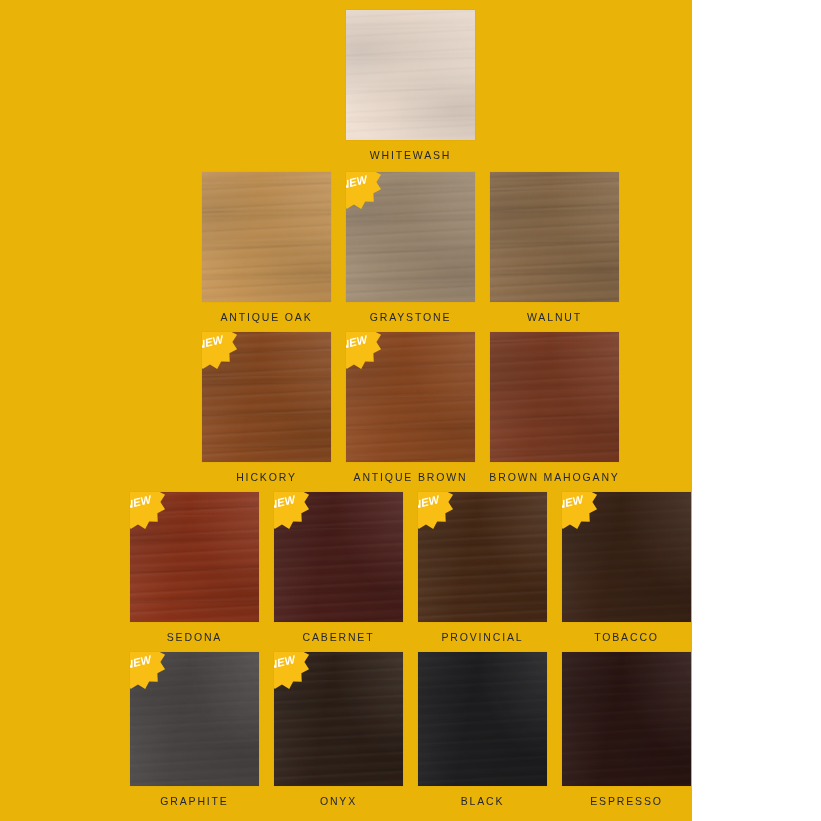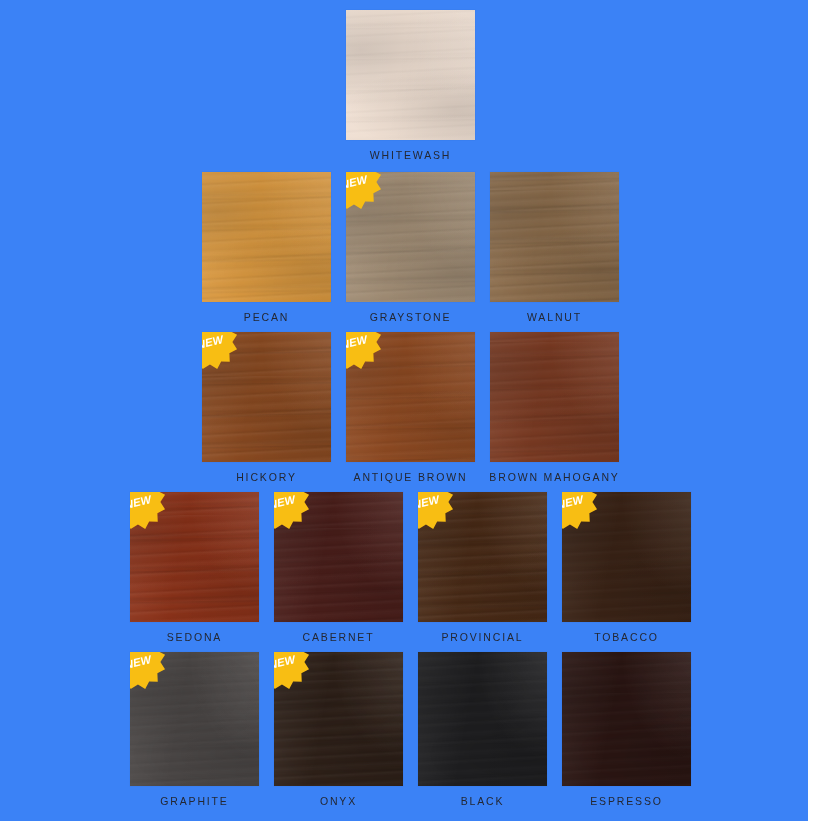--- a/index.html
+++ b/index.html
@@ -11,23 +11,23 @@
   body {
     width: 821px;
     height: 821px;
     overflow: hidden;
     font-family: "Liberation Sans", sans-serif;
     -webkit-font-smoothing: antialiased;
   }
 
   #chart {
     position: relative;
-    width: 808px;
+    width: 692px;
     height: 821px;
-    background: #3b82f6;
+    background: #eab308;
   }
 
   
   .stain-row {
     position: absolute;
     left: 0;
     width: 821px;
     display: flex;
     justify-content: center;
     align-items: flex-start;
@@ -155,26 +155,26 @@
           <div class="grain-a" style="opacity: 0.45; background-position: 0px 0px;"></div>
           <div class="grain-b" style="opacity: 0.3; background-position: 0px 0px;"></div>
           <div class="grain-c"></div>
         </div>
         <div class="stain-label" style="color: rgb(35, 39, 51);">WHITEWASH</div>
       </div>
       <div class="stain-cell spacer"></div>
     </div>
   <div class="stain-row row-2">
       <div class="stain-cell">
-        <div class="swatch" style="background-color: rgb(216, 151, 63);">
-          <div class="grain-a" style="opacity: 0.8; background-position: 0px 5px;"></div>
-          <div class="grain-b" style="opacity: 0.7; background-position: 0px 8.5px;"></div>
-          <div class="grain-c"></div>
-        </div>
-        <div class="stain-label" style="color: rgb(35, 39, 51);">PECAN</div>
+        <div class="swatch" style="background-color: rgb(198, 149, 87);">
+          <div class="grain-a" style="opacity: 0.8; background-position: 0px 52px;"></div>
+          <div class="grain-b" style="opacity: 0.7; background-position: 0px 88.4px;"></div>
+          <div class="grain-c"></div>
+        </div>
+        <div class="stain-label" style="color: rgb(35, 39, 51);">ANTIQUE OAK</div>
       </div>
       <div class="stain-cell">
         <div class="swatch" style="background-color: rgb(160, 140, 116);">
           <div class="grain-a" style="opacity: 0.8; background-position: 0px 18px;"></div>
           <div class="grain-b" style="opacity: 0.7; background-position: 0px 30.6px;"></div>
           <div class="grain-c"></div>
           <div class="new-badge">
             <svg viewBox="0 0 58 58">
               <path d="M56.06 21.80 L51.40 29.04 L56.03 36.30 L48.38 40.23 L48.76 48.83 L40.17 48.42 L36.20 56.06 L28.96 51.40 L21.70 56.03 L17.77 48.38 L9.17 48.76 L9.58 40.17 L1.94 36.20 L6.60 28.96 L1.97 21.70 L9.62 17.77 L9.24 9.17 L17.83 9.58 L21.80 1.94 L29.04 6.60 L36.30 1.97 L40.23 9.62 L48.83 9.24 L48.42 17.83 Z" fill="#F8BE13"></path>
               <text class="badge-text" x="29" y="29" text-anchor="middle" dominant-baseline="central" transform="rotate(-13 29 29)">NEW</text>

